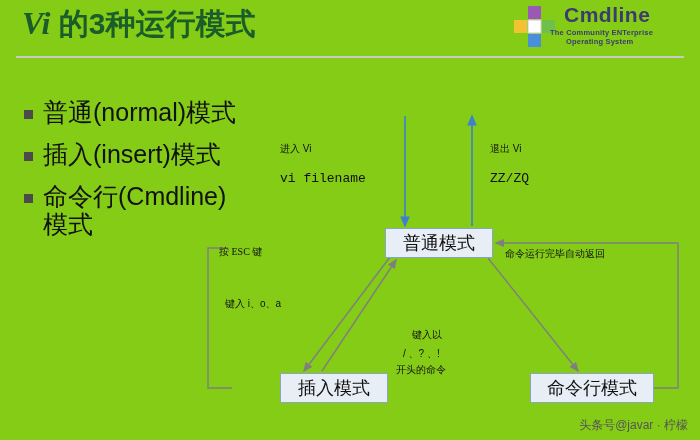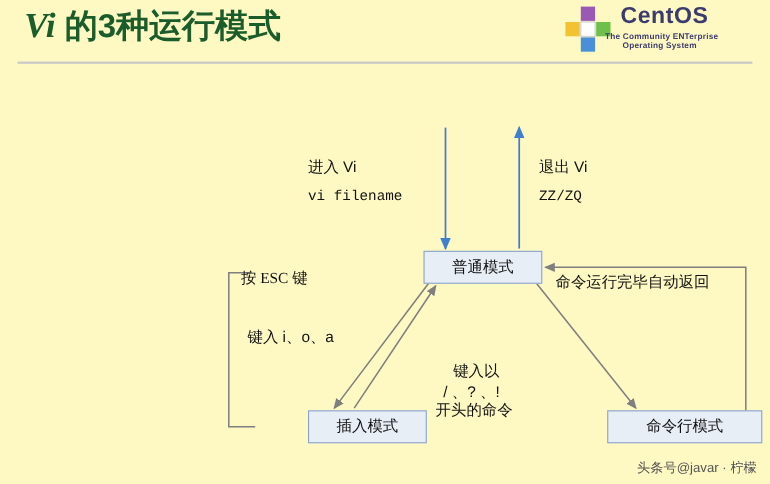--- a/index.html
+++ b/index.html
@@ -2,21 +2,21 @@
 <html><head>
 <meta charset="utf-8">
 <style>
   html, body { margin:0; padding:0; }
   body {
     width:700px; height:440px; overflow:hidden;
     background:#ffffff;
     font-family:"Liberation Sans", sans-serif;
     position:relative;
   }
-  .slide { position:absolute; inset:0; background:#fef9c3; }
+  .slide { position:absolute; inset:0; background:#84cc16; }
 
   
   .title {
     position:absolute; left:22px; top:4px;
     font-size:30px; color:#1a5c2a; font-weight:bold;
     letter-spacing:0px; white-space:nowrap;
   }
   .title .vi { font-family:"Liberation Serif", serif; font-style:italic; font-size:32px; }
   .header-rule {
     position:absolute; left:16px; top:56px; width:668px; height:2px;
@@ -55,30 +55,30 @@
 
   
   .diagram { position:absolute; left:200px; top:100px; width:500px; height:340px; }
   .diagram svg { position:absolute; left:0; top:0; }
 
   .node {
     position:absolute;
     background:#e8eef6;
     border:1px solid #8aa4c8;
     color:#111;
-    font-size:14px;
+    font-size:18px;
     display:flex; align-items:center; justify-content:center;
     box-sizing:border-box;
   }
   .node-normal { left:185px; top:128px; width:108px; height:30px; }
   .node-insert { left:32px;  top:273px; width:108px; height:30px;margin-left:48px; }
-  .node-cmd    { left:330px; top:273px; width:141px; height:30px;margin-left:22px; }
+  .node-cmd    { left:330px; top:273px; width:124px; height:30px; }
 
   .dlabel {
-    position:absolute; font-size:14px; color:#111; white-space:nowrap;
+    position:absolute; font-size:10px; color:#111; white-space:nowrap;
     line-height:1.35;
   }
   .mono { font-family:"Liberation Mono", monospace; font-size:13px; }
 
   .lb-enter   { left:80px;  top:42px; }
   .lb-entercmd{ left:80px;  top:70px; }
   .lb-exit    { left:290px; top:42px; }
   .lb-exitcmd { left:290px; top:70px; }
   .lb-esc     { left:19px;  top:145px;font-family:Liberation Serif, serif; }
   .lb-typeio  { left:25px;  top:197px; }
@@ -104,25 +104,39 @@
   <div class="header-rule"></div>
 
   <div class="logo">
     <svg class="logo-mark" width="48" height="44" viewBox="0 0 48 44">
       <rect x="16" y="2" width="13" height="13" fill="#9b59b6"></rect>
       <rect x="2" y="16" width="13" height="13" fill="#f2c230"></rect>
       <rect x="30" y="16" width="13" height="13" fill="#6fbf4b"></rect>
       <rect x="16" y="30" width="13" height="13" fill="#4a90d9"></rect>
       <rect x="16" y="16" width="13" height="13" fill="#ffffff" stroke="#cccccc" stroke-width="1"></rect>
     </svg>
-    <div class="logo-text">CentOS</div>
+    <div class="logo-text">Cmdline</div>
     <div class="logo-sub1">The Community ENTerprise</div>
     <div class="logo-sub2">Operating System</div>
   </div>
 
+  <div class="bullets">
+    <div class="bullet">
+      <div class="bullet-marker"></div>
+      <div class="bullet-text">普通(normal)模式</div>
+    </div>
+    <div class="bullet">
+      <div class="bullet-marker"></div>
+      <div class="bullet-text">插入(insert)模式</div>
+    </div>
+    <div class="bullet">
+      <div class="bullet-marker"></div>
+      <div class="bullet-text">命令行(Cmdline)模式</div>
+    </div>
+  </div>
 
   <div class="diagram">
     <svg width="500" height="340" viewBox="0 0 500 340">
       <defs>
         <marker id="ah" markerWidth="8" markerHeight="8" refX="6" refY="3" orient="auto">
           <path d="M0,0 L7,3 L0,6 z" fill="#3f7fd0"></path>
         </marker>
         <marker id="ahg" markerWidth="8" markerHeight="8" refX="6" refY="3" orient="auto">
           <path d="M0,0 L7,3 L0,6 z" fill="#7f7f7f"></path>
         </marker>

